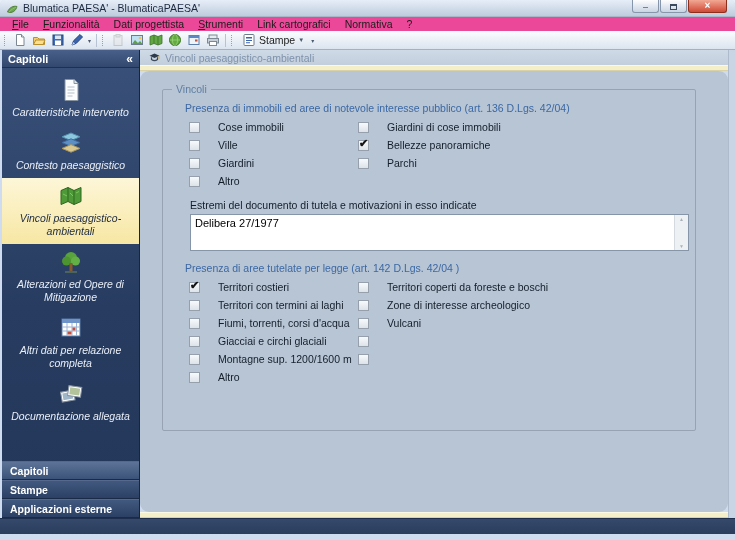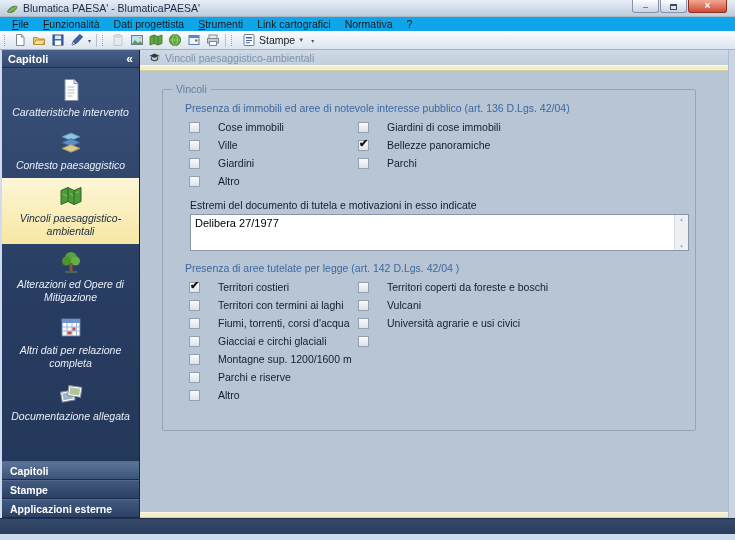--- a/index.html
+++ b/index.html
@@ -18,21 +18,21 @@
   .wbtn { width:27px; height:13px; border:1px solid #8795aa; border-top:none;
           border-radius:0 0 3px 3px; background:linear-gradient(#fdfdfe,#c9d4e3);
           display:flex; align-items:flex-end; justify-content:center;
           font-size:9px; line-height:9px; color:#3b4a5e; cursor:default; }
   .wbtn .maxglyph { width:7px; height:6px; border:1px solid #3b4a5e; border-top-width:2px; margin-bottom:2px; }
   .wbtn.close { width:39px; background:linear-gradient(#f2a893,#cf4a36);
                 border-color:#8e2f1e; color:#fff; font-weight:bold; font-size:10px;
                 align-items:center; line-height:10px; }
 
   
-  .menubar { height:14px; flex:none; background:#0ea5e9; display:flex; align-items:center;
+  .menubar { height:14px; flex:none; background:#ec4899; display:flex; align-items:center;
              padding-left:5px; font-size:10.5px; color:#1b1b1b; }
   .menu-item { display:inline-block; padding:0 7px; cursor:default; }
   .menu-item.mn::first-letter { text-decoration:underline; }
 
   
   .toolbar { height:19px; flex:none; background:linear-gradient(#fcfdff,#dbe4ef);
              border-bottom:1px solid #9eb2c8; display:flex; align-items:center; padding-left:2px; }
   .grip { width:3px; height:11px; border-left:1px dotted #8ea2ba; margin:0 3px 0 2px; flex:none; }
   .tbtn { width:19px; height:17px; display:flex; align-items:center; justify-content:center;
           border-radius:2px; flex:none; }
@@ -69,21 +69,21 @@
   .nav-btn.active { background:linear-gradient(#5d7498,#3c5379); }
 
   
   .content-col { flex:1; display:flex; flex-direction:column; min-width:0; }
   .content-header { height:15px; flex:none; background:linear-gradient(#cfdae7,#c2cedc);
                     display:flex; align-items:center; gap:5px; padding:0 9px;
                     font-size:10.5px; color:#7e92ab; }
   .content-header svg { display:block; }
   .accent { height:6px; flex:none; background:#f4eec9; border-top:1px solid #fbf8e4;
             border-bottom:1px solid #d9d2a8; }
-  .content-body { flex:1; background:#b8c5d4; padding:12px 32px 0 22px; overflow:hidden; }
+  .content-body { flex:1; background:#b8c5d4; padding:12px 32px 0 22px; overflow:hidden;border-radius:9px; }
 
   
   .groupbox { position:relative; border:1px solid #97a2b2; border-radius:2px;
               min-height:342px; padding:12px 14px 12px 22px; margin-top:6px; }
   .gb-title { position:absolute; top:-7px; left:9px; padding:0 4px; background:#b8c5d4;
               font-size:10.5px; color:#5f7ea2; }
   .heading { font-size:10.5px; font-weight:normal; color:#3b68a4; margin:0 0 4px 0; }
   .heading.h2 { margin-top:11px; }
   .cb-cols { display:flex; }
   .cb-col.c1 { width:169px; flex:none; }
@@ -427,47 +427,46 @@
               <label class="cbrow">
                 <span class="box">
                     <span class="mark"></span>
                   </span>
                 <span>Montagne sup. 1200/1600 m</span>
               </label>
               <label class="cbrow">
                 <span class="box">
                     <span class="mark"></span>
                   </span>
-                <span>Parchi e riserve</span>
-              </label>
-              <label class="cbrow">
-                <span class="box">
-                    <span class="mark"></span>
-                  </span>
                 <span>Altro</span>
               </label>
             </div>
             <div class="cb-col c2">
               <label class="cbrow">
                 <span class="box">
                     <span class="mark"></span>
                   </span>
                 <span>Territori coperti da foreste e boschi</span>
               </label>
               <label class="cbrow">
                 <span class="box">
                     <span class="mark"></span>
                   </span>
+                <span>Zone di interesse archeologico</span>
+              </label>
+              <label class="cbrow">
+                <span class="box">
+                    <span class="mark"></span>
+                  </span>
                 <span>Vulcani</span>
               </label>
               <label class="cbrow">
                 <span class="box">
                     <span class="mark"></span>
                   </span>
-                <span>Università agrarie e usi civici</span>
               </label>
               <label class="cbrow">
                 <span class="box">
                     <span class="mark"></span>
                   </span>
               </label>
             </div>
           </div>
 
         </div>

